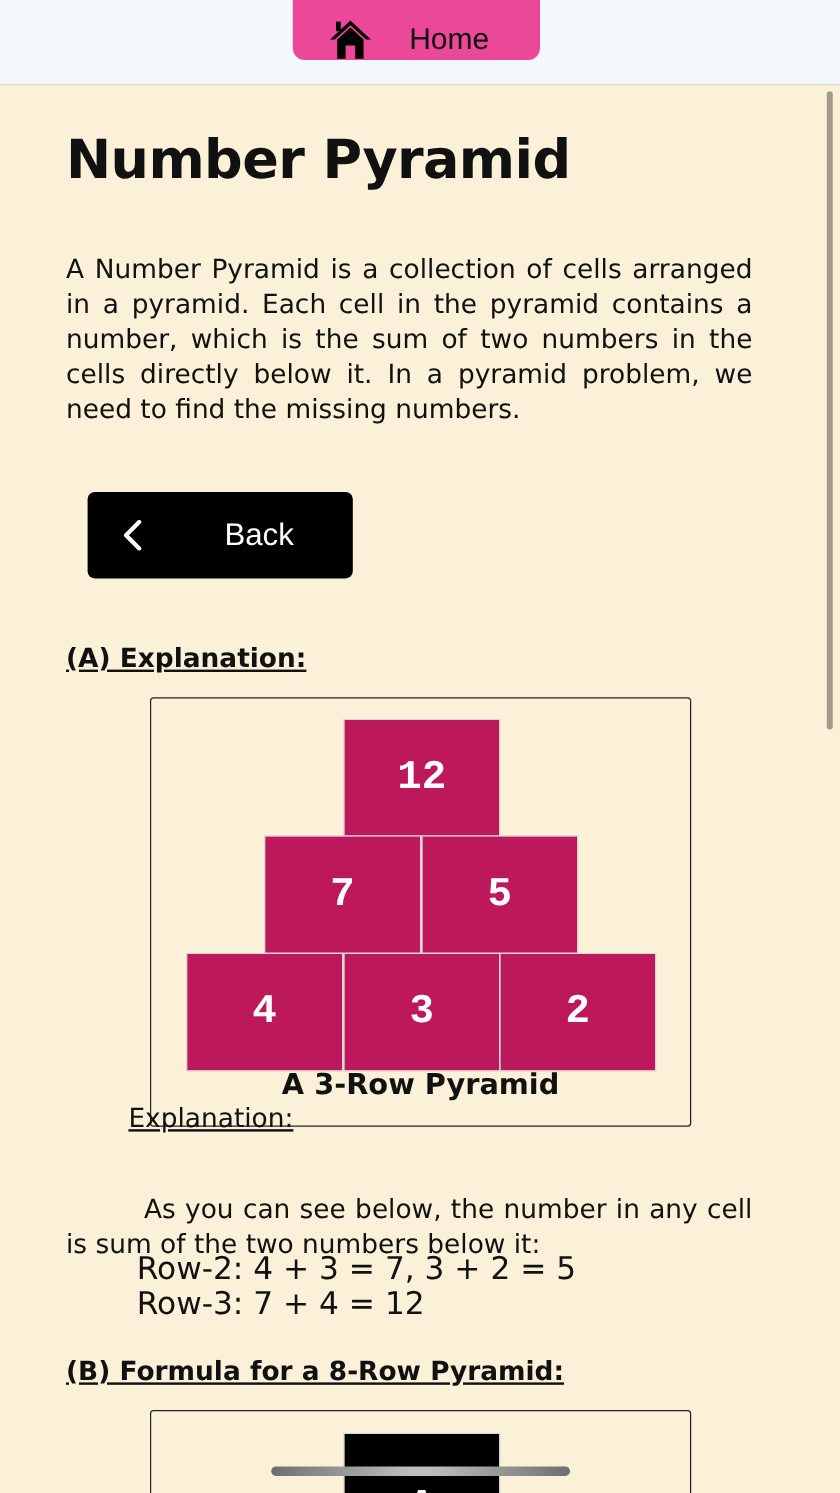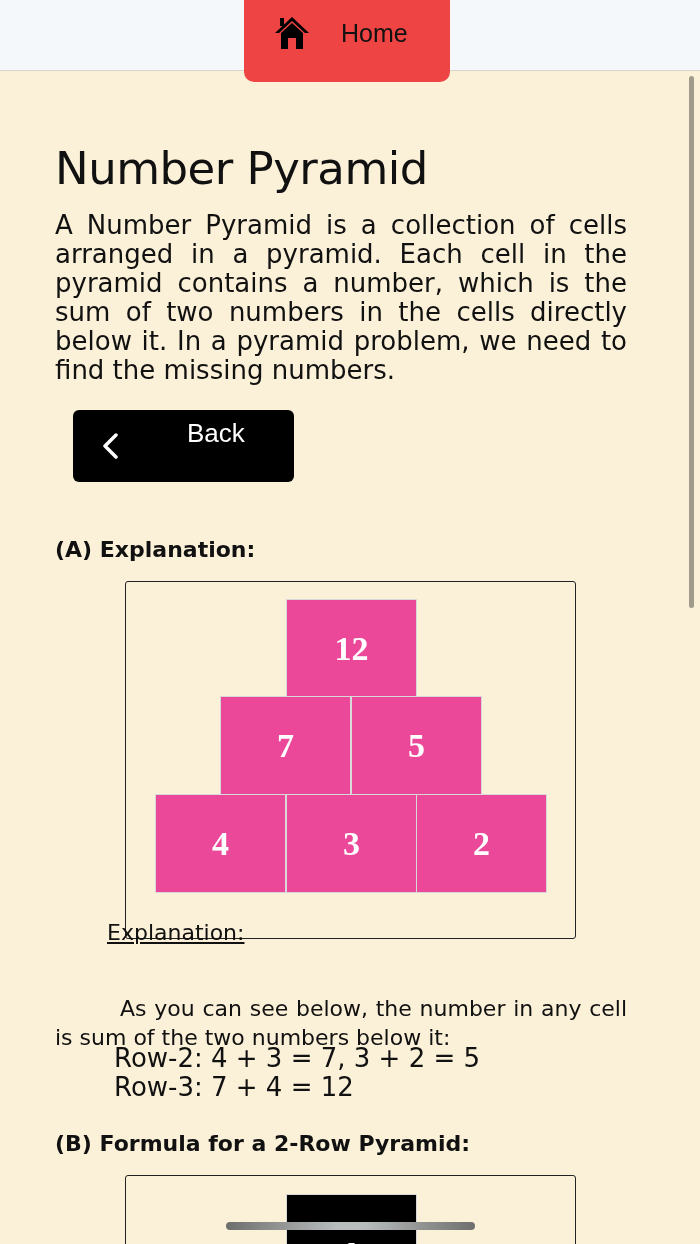--- a/index.html
+++ b/index.html
@@ -8,70 +8,70 @@
       background: #fbf0d8;
       font-family: "DejaVu Sans", "Liberation Sans", sans-serif;
       color: #111;
     }
     .topbar {
       position: absolute; left: 0; top: 0; width: 700px; height: 71px;
       background: #f4f8fa;
       border-bottom: 1px solid #d9d6cf;
     }
     .home-btn {
-      position: absolute; left: 244px; top: 0; width: 206px; height: 82px;
-      background: #ef4444; border-radius: 0 0 10px 10px;
+      position: absolute; left: 244px; top: 0; width: 206px; height: 50px;
+      background: #ec4899; border-radius: 0 0 10px 10px;
       display: flex; align-items: center; text-align: right;
     }
     .home-icon { position: absolute; left: 30px; top: 16px; width: 36px; height: 34px; }
     .home-label {
       position: absolute; left: 97px; top: 19px;
       font-family: "Liberation Sans", sans-serif; font-size: 25px; color: #111;
     }
     .timer {
       position: absolute; left: 476px; top: 12px; width: 187px; height: 44px;
       background: #eef3f5;
       display: flex; align-items: center; justify-content: center;
       font-family: "Liberation Sans", sans-serif; font-weight: bold; font-size: 23px;
       letter-spacing: 0.5px; color: #111;
     }
     .scrollbar {
       position: absolute; left: 689px; top: 76px; width: 5px; height: 532px;
       background: #a09b8a; border-radius: 3px;
     }
     .title {
       position: absolute; left: 55px; top: 106px;
-      font-size: 45px; font-weight: normal; color: #111; letter-spacing: -0.5px; margin-top: 36px;
+      font-size: 45px; font-weight: bold; color: #111; letter-spacing: -0.5px;
     }
     .intro {
       position: absolute; left: 55px; top: 211px; width: 572px;
-      font-size: 26px; line-height: 29px; text-align: justify; color: #111;
+      font-size: 22px; line-height: 29px; text-align: justify; color: #111;
     }
     .back-btn {
       position: absolute; left: 73px; top: 410px; width: 221px; height: 72px;
       background: #000; border-radius: 6px;
     }
     .back-chevron { position: absolute; left: 28px; top: 23px; width: 20px; height: 26px; }
     .back-label {
-      position: absolute; left: 114px; top: 8px;
+      position: absolute; left: 114px; top: 20px;
       font-family: "Liberation Sans", sans-serif; font-size: 26px; color: #fff;
     }
     .section-head {
       position: absolute; left: 55px;
-      font-size: 22px; font-weight: bold; color: #111;
+      font-size: 22px; font-weight: bold; color: #111; text-decoration: underline;
     }
     .figure-box {
       position: absolute; left: 125px; top: 581px; width: 451px; height: 358px;
       border: 1.5px solid #222; border-radius: 3px;
     }
     .cell {
-      position: absolute; width: 129px; height: 97px; background: #ec4899;
+      position: absolute; width: 129px; height: 97px; background: #be185d;
       display: flex; align-items: center; justify-content: center;
       color: #fff; font-weight: bold; font-size: 34px;
-      font-family: Liberation Serif, serif;
+      font-family: Liberation Mono, monospace;
       outline: 1.5px solid #d8d8d8;
     }
     .fig-caption {
       position: absolute; left: 0; width: 100%; top: 308px; text-align: center;
       font-size: 24px; font-weight: bold; color: #111;
     }
     .expl-title {
       position: absolute; left: 107px; top: 920px;
       font-size: 22px; text-decoration: underline; color: #111;
     }
@@ -128,25 +128,26 @@
 
 <div class="section-head" style="top:537px;">(A) Explanation:</div>
 
 <div class="figure-box">
   <div class="cell" style="left:161px; top:18px;">12</div>
   <div class="cell" style="left:95px; top:115px;">7</div>
   <div class="cell" style="left:226px; top:115px;">5</div>
   <div class="cell" style="left:30px; top:213px;">4</div>
   <div class="cell" style="left:161px; top:213px;">3</div>
   <div class="cell" style="left:291px; top:213px;">2</div>
+  <div class="fig-caption">A 3-Row Pyramid</div>
 </div>
 
 <div class="expl-title">Explanation:</div>
 <p class="expl-body">As you can see below, the number in any cell is sum of the two numbers below it:</p>
 <div class="expl-line" style="top:1043px;">Row-2: 4 + 3 = 7, 3 + 2 = 5</div>
 <div class="expl-line" style="top:1072px;">Row-3: 7 + 4 = 12</div>
 
-<div class="section-head" style="top:1131px;">(B) Formula for a 2-Row Pyramid:</div>
+<div class="section-head" style="top:1131px;">(B) Formula for a 8-Row Pyramid:</div>
 <div class="figure-box-b">
   <div class="cell-b">A</div>
 </div>
 
 <div class="home-indicator"></div>
 
 </body></html>

